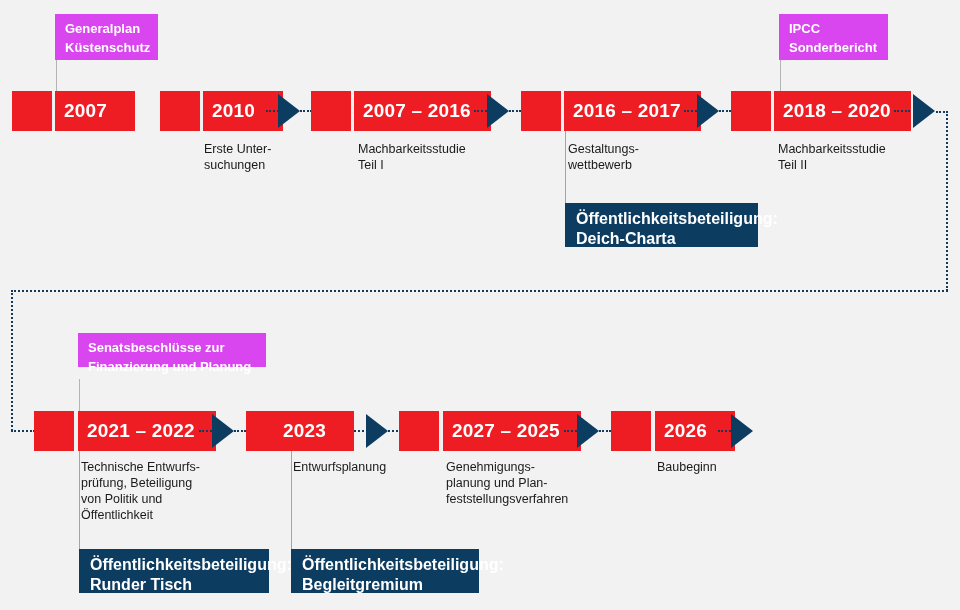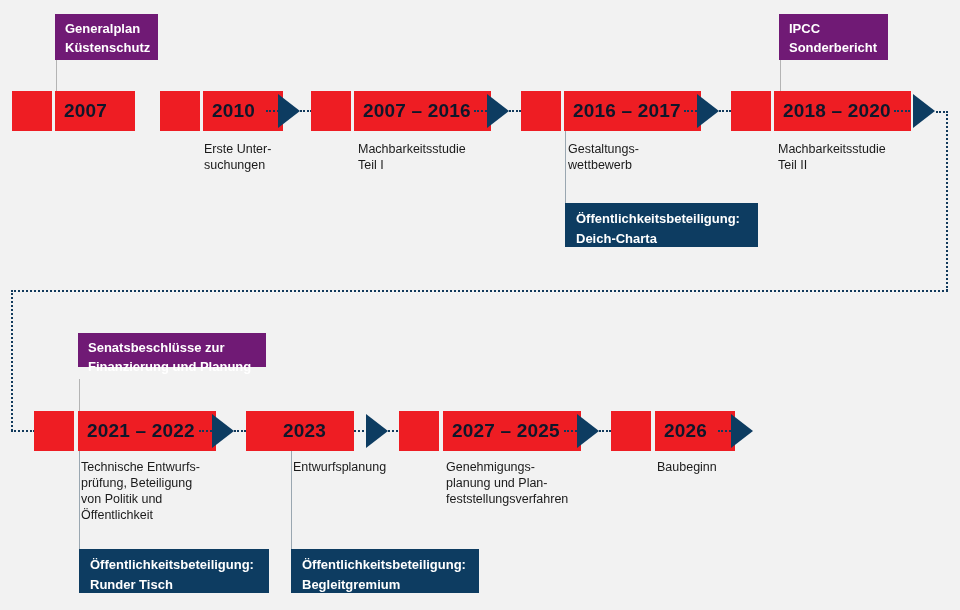--- a/index.html
+++ b/index.html
@@ -27,21 +27,21 @@
     position: absolute;
     background: #ee1d23;
     height: 40px;
     width: 40px;
   }
   
   .year-chip {
     position: absolute;
     background: #ee1d23;
     height: 40px;
-    color: #0f172a;
+    color: #ffffff;
     font-weight: bold;
     font-size: 19px;
     line-height: 40px;
     padding-left: 9px;
     padding-right: 9px;
     white-space: nowrap;
     letter-spacing: 0.2px;
   }
   
   .caption {
@@ -67,36 +67,36 @@
     border-top: 2px dotted #123a5c;
   }
   .dot-v {
     position: absolute;
     width: 0;
     border-left: 2px dotted #123a5c;
   }
   
   .gray-box {
     position: absolute;
-    background: #701a75;
+    background: #d946ef;
     color: #ffffff;
     font-weight: bold;
     font-size: 13px;
     line-height: 19px;
     padding: 5px 10px 6px 10px;
     white-space: pre-line;
     box-sizing: border-box;
   }
   
   .navy-box {
     position: absolute;
     background: #0d3c61;
     color: #ffffff;
     font-weight: bold;
-    font-size: 13px;
+    font-size: 16px;
     line-height: 20px;
     padding: 6px 14px 7px 11px;
     white-space: pre-line;
     box-sizing: border-box;
   }
   
   .leader {
     position: absolute;
     width: 1px;
     background: #9aa7b1;

